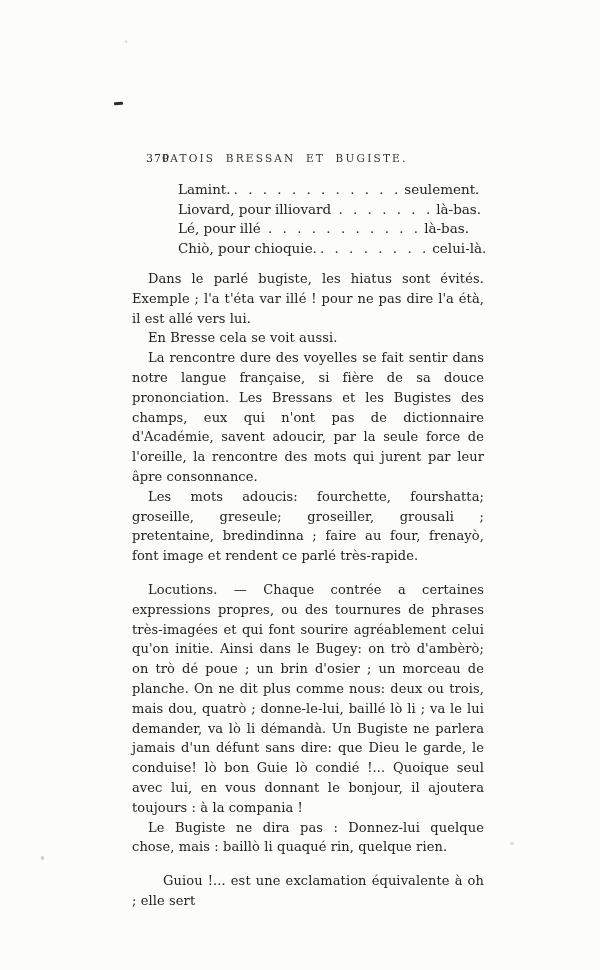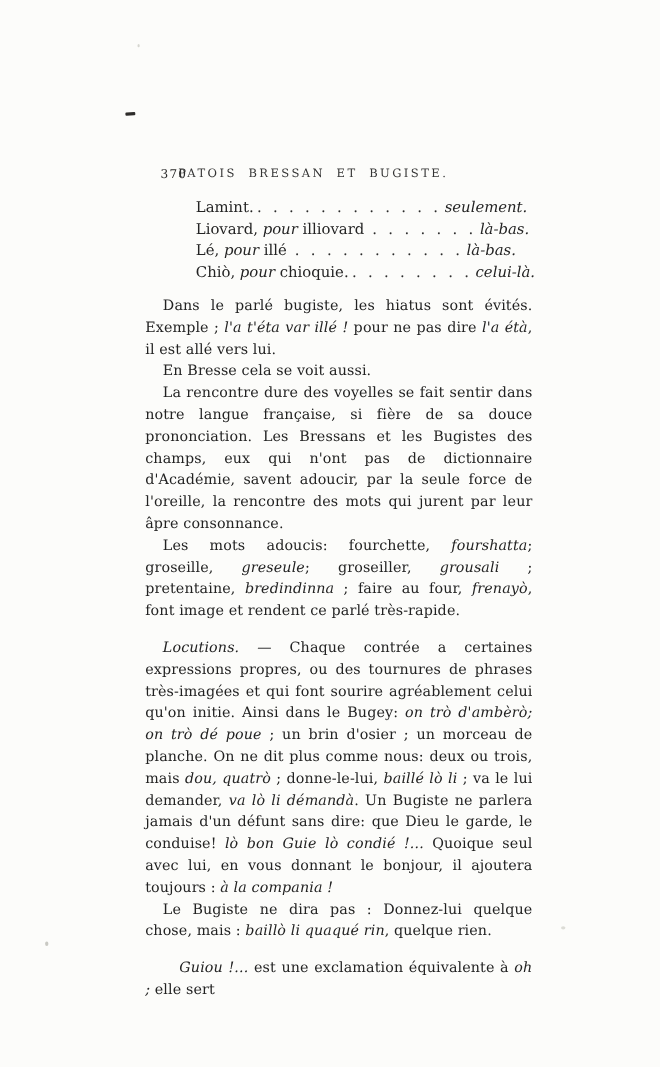--- a/index.html
+++ b/index.html
@@ -42,21 +42,21 @@
   .content{
     position:absolute;left:132px;top:180px;width:352px;
   }
   .glossary{
     padding-left:46px;
     font-size:13.5px;line-height:19.5px;
     white-space:nowrap;
   }
   .glossary-row{height:19.5px;}
   .leader{letter-spacing:3px;padding:0 3px;color:#2c2c2c;}
-  .it{font-style:italic;}
+  .it{}
 
   .body-text{margin-top:11px;}
   p.para{
     margin:0;
     font-size:13px;line-height:19.8px;
     text-align:justify;
     text-indent:16px;
     letter-spacing:.1px;
     color:#222;
   }

